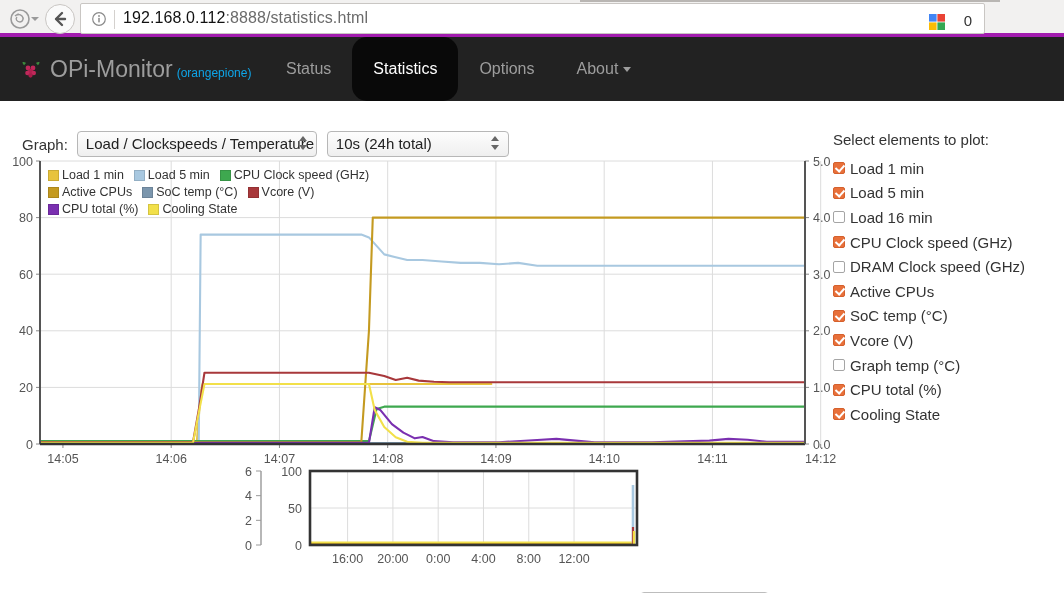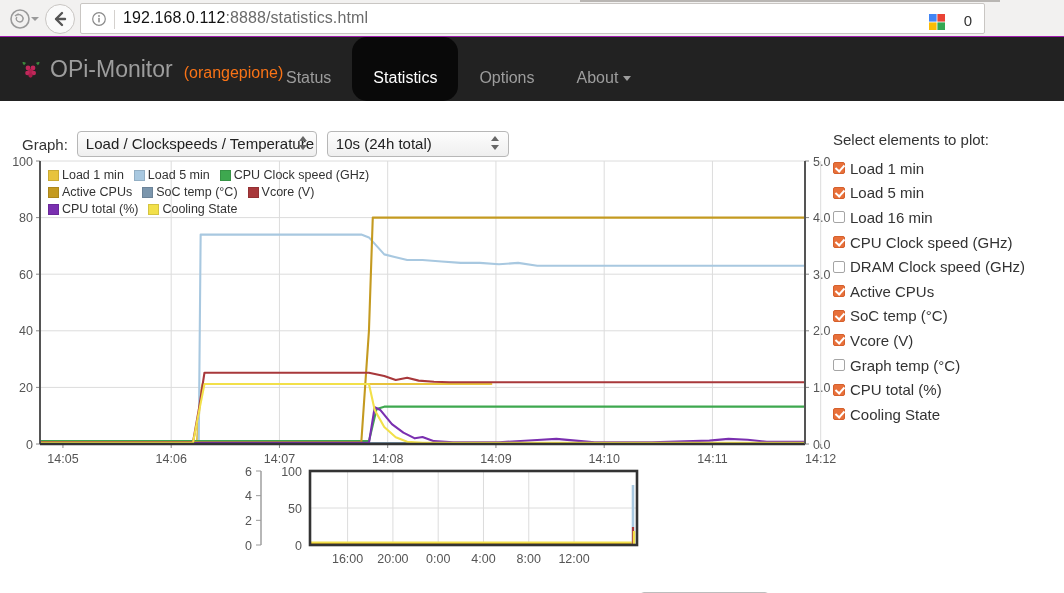--- a/index.html
+++ b/index.html
@@ -6,21 +6,21 @@
   body{
     width:1064px;height:593px;overflow:hidden;
     font-family:"Liberation Sans", sans-serif;
     background:#fff;color:#333;
   }
 
   
   .browser-bar{
     position:absolute;left:0;top:0;width:1064px;height:37px;
     background:#f2f1f0;
-    border-bottom:1px solid #a21caf;
+    border-bottom:4px solid #a21caf;
     box-sizing:border-box;
   }
   .ff-logo{
     position:absolute;left:8px;top:7px;width:24px;height:24px;
   }
   .ff-caret{
     position:absolute;left:31px;top:17px;
     width:0;height:0;border-left:4px solid transparent;border-right:4px solid transparent;
     border-top:4px solid #9a9a9a;
   }
@@ -47,24 +47,24 @@
   
   .navbar{
     position:absolute;left:0;top:37px;width:1064px;height:64px;
     background:#222;
   }
   .brand{
     position:absolute;left:20px;top:14px;height:36px;display:flex;align-items:center;justify-content:flex-end;
   }
   .brand .berry{width:22px;height:22px;margin-right:8px;position:relative;top:1px;}
   .brand-name{font-size:23px;color:#9d9d9d;font-weight:400;}
-  .brand-sub{font-size:16px;color:#f97316;margin-left:11px;position:relative;top:4px;}
+  .brand-sub{font-size:12px;color:#0ea5e9;margin-left:4px;position:relative;top:4px;}
   .nav-items{position:absolute;left:265px;top:0;height:64px;display:flex;}
   .nav-item{
-    height:64px;line-height:64px;padding:9px 21px;font-size:16px;color:#9d9d9d;
+    height:64px;line-height:64px;padding:0 21px;font-size:16px;color:#9d9d9d;
     box-sizing:border-box;white-space:nowrap;
   }
   .nav-item.active{background:#090909;color:#fff;border-radius:15px;}
   .caret-dn{
     display:inline-block;width:0;height:0;margin-left:5px;vertical-align:middle;
     border-left:4px solid transparent;border-right:4px solid transparent;border-top:5px solid #9d9d9d;
   }
 
   
   .content{position:absolute;left:0;top:101px;width:1064px;height:492px;background:#fff;}

